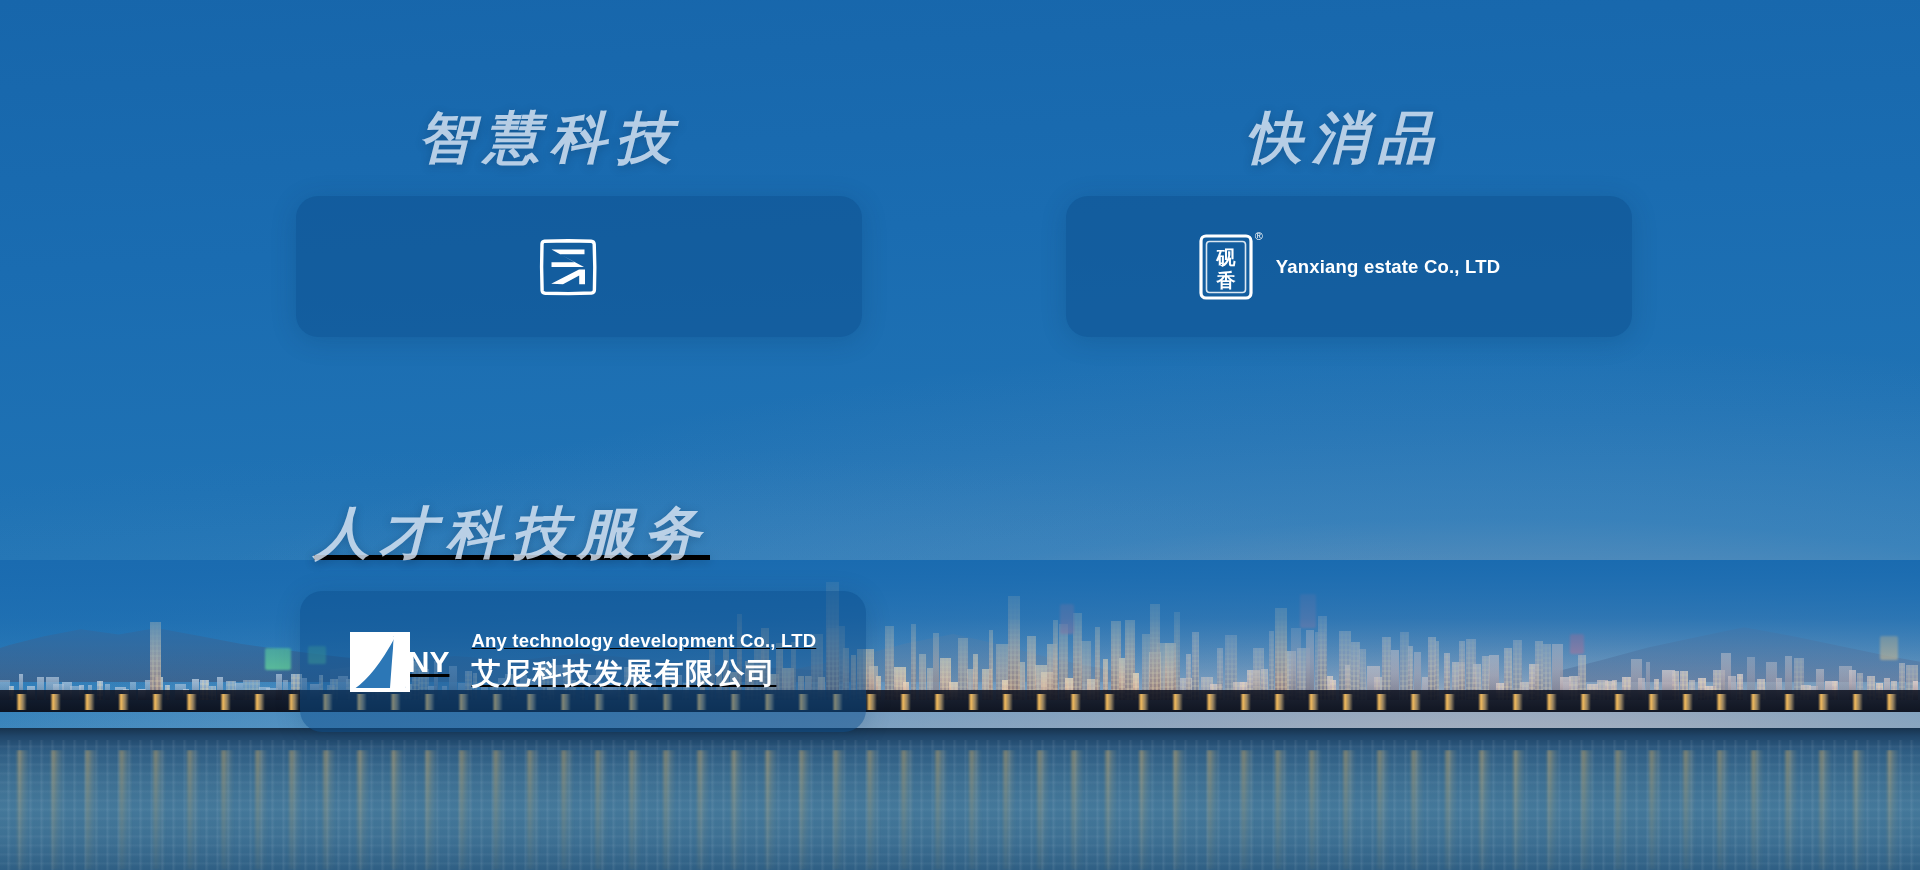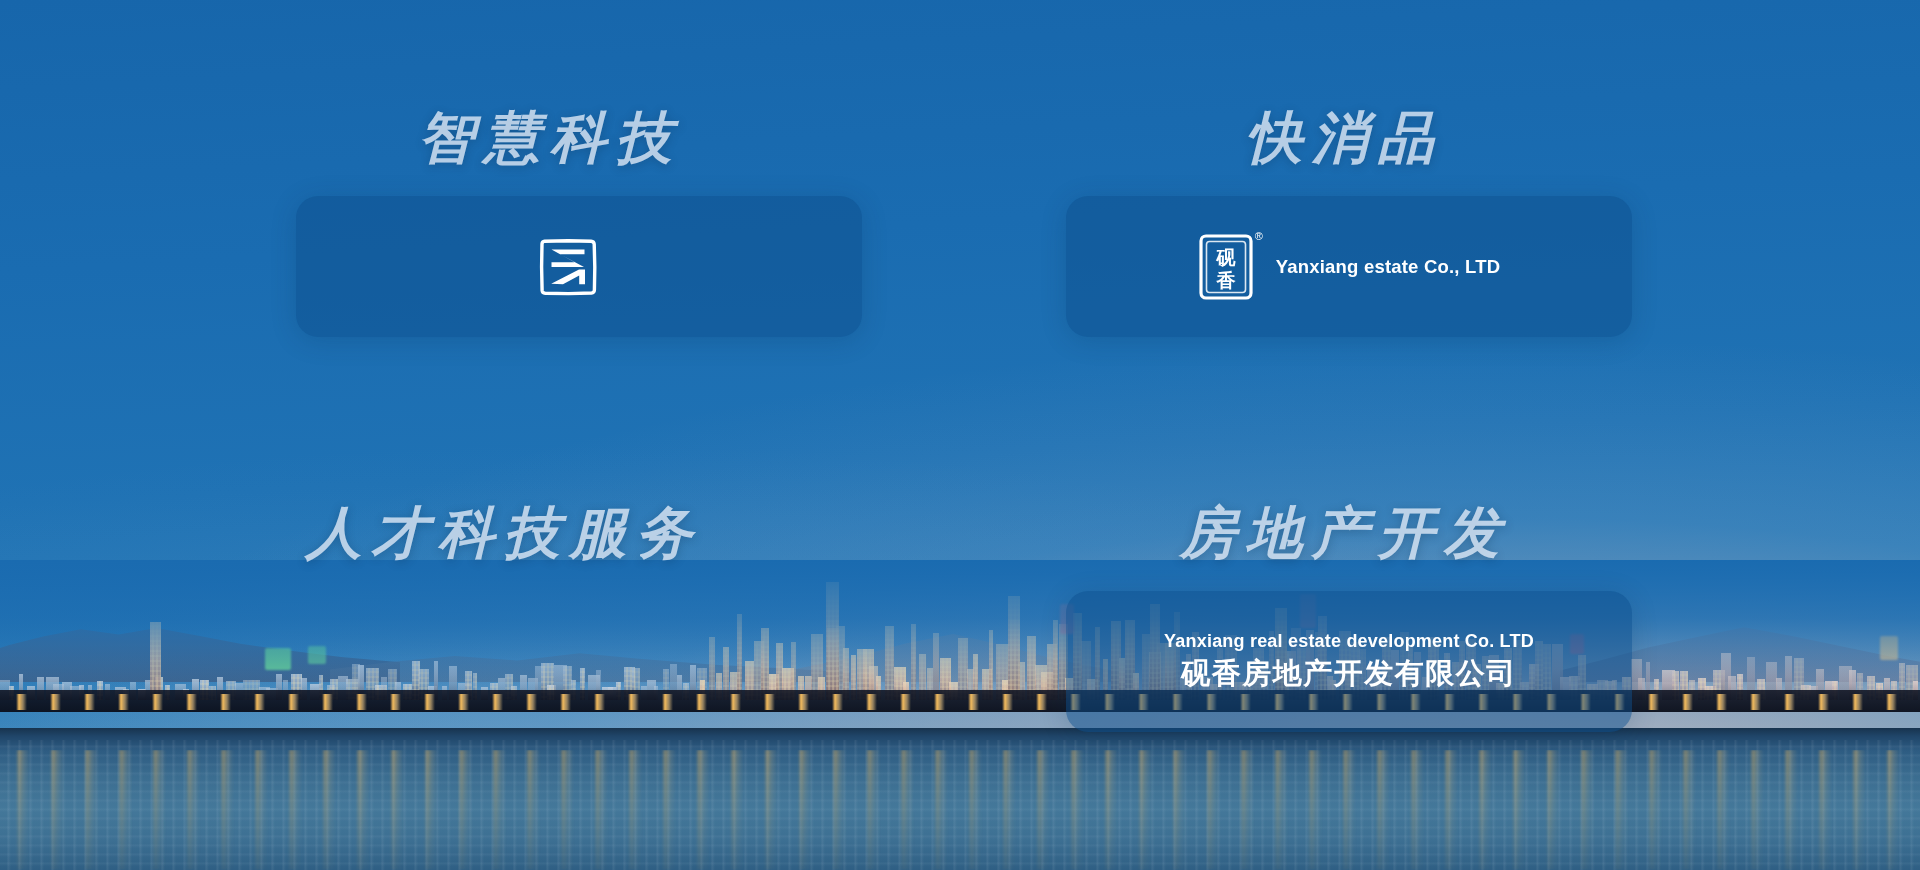--- a/index.html
+++ b/index.html
@@ -120,21 +120,21 @@
     position:absolute; left:0; top:560px; width:1920px; height:130px;
     background:linear-gradient(180deg,#1a6bb0 0%, rgba(26,107,176,0.72) 45%, rgba(26,107,176,0.0) 100%);
   }
 
   
   .grid { position:absolute; left:0; top:0; width:1920px; height:870px; }
 
   .cell { position:absolute; }
   .cell-tl { left:296px; top:110px; }
   .cell-tr { left:1066px; top:110px; }
-  .cell-bl { left:292px; top:505px; }
+  .cell-bl { left:300px; top:505px;text-decoration:underline; }
   .cell-br { left:1066px; top:505px; }
 
   .section-title {
     font-size:56px;
     font-weight:700;
     font-style:italic;
     letter-spacing:10px;
     line-height:1;
     color:rgba(222,234,247,0.80);
     text-shadow:0 2px 10px rgba(10,40,70,0.28);
@@ -860,26 +860,34 @@
           </div>
         </div>
         <div class="names">
           <div class="name-en">Yanxiang estate Co., LTD</div>
         </div>
       </div>
     </div>
 
     <div class="cell cell-bl">
       <div class="section-title">人才科技服务</div>
+      <div class="card">
+        <div class="logo mark-any">
+          <div class="any-sq">
+            <svg viewBox="0 0 60 60" width="60" height="60" aria-hidden="true">
+              <rect x="0" y="0" width="60" height="60" fill="#ffffff"></rect>
+              <path d="M4 56 Q26 40 44 4 Q41 36 56 56 Z" fill="#1a6bb0" opacity=".92"></path>
+              <path d="M44 4 Q46 30 56 56 L40 56 Q42 28 44 4 Z" fill="#ffffff"></path>
+              <path d="M4 56 Q24 42 44 5" fill="none" stroke="#ffffff" stroke-width="2"></path>
+            </svg>
+          </div>
+          <span class="any-text">NY</span>
+        </div>
+        <div class="names">
+          <div class="name-en">Any technology development Co., LTD</div>
+          <div class="name-cn">艾尼科技发展有限公司</div>
+        </div>
+      </div>
     </div>
 
-    <div class="cell cell-br">
-      <div class="section-title">房地产开发</div>
-      <div class="card no-logo">
-        <div class="names">
-          <div class="name-en">Yanxiang real estate development Co. LTD</div>
-          <div class="name-cn">砚香房地产开发有限公司</div>
-        </div>
-      </div>
-    </div>
 
   </div>
 </div>
 
 </body></html>

